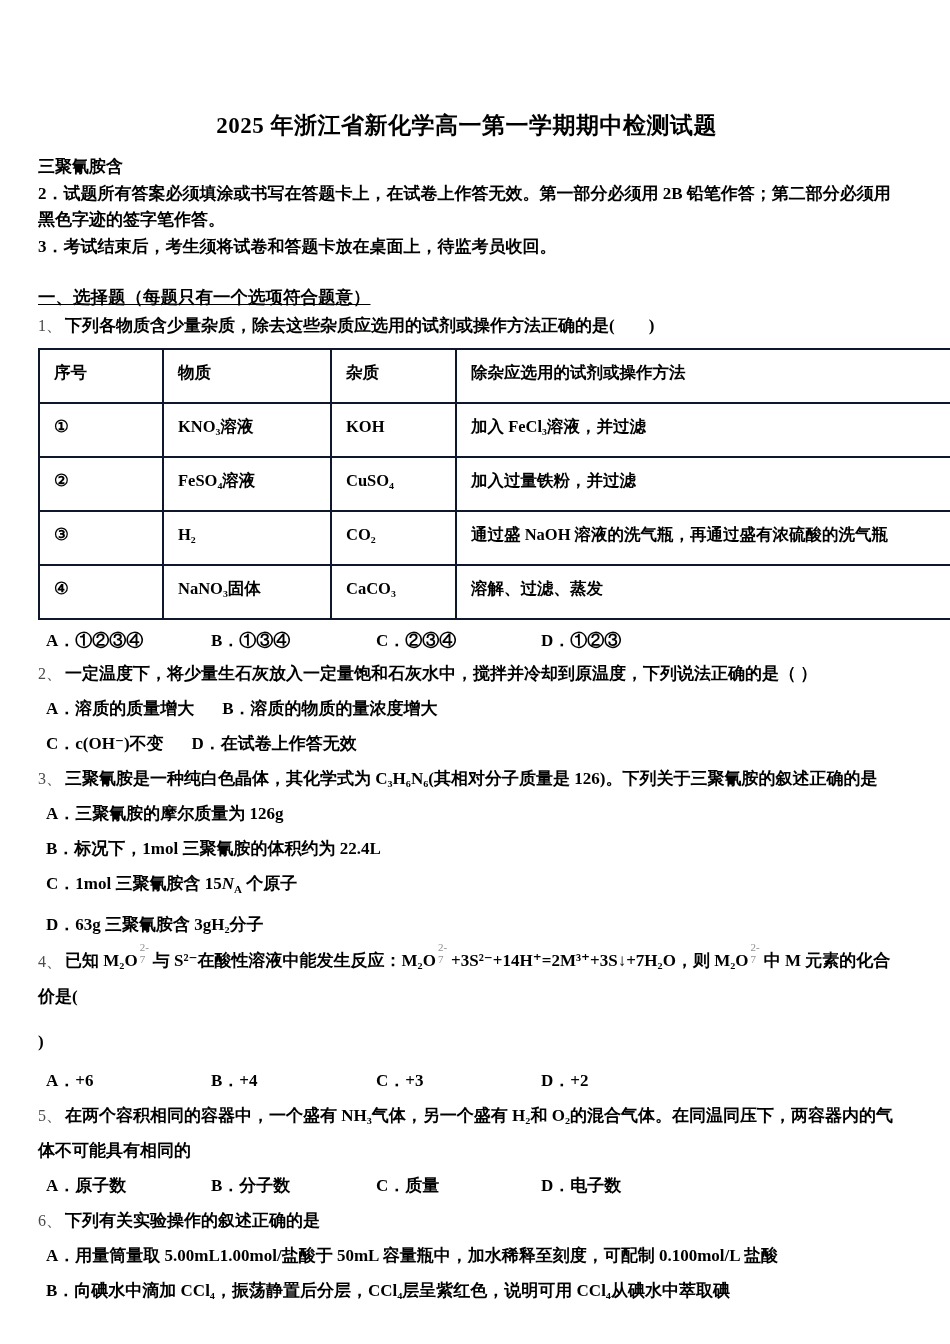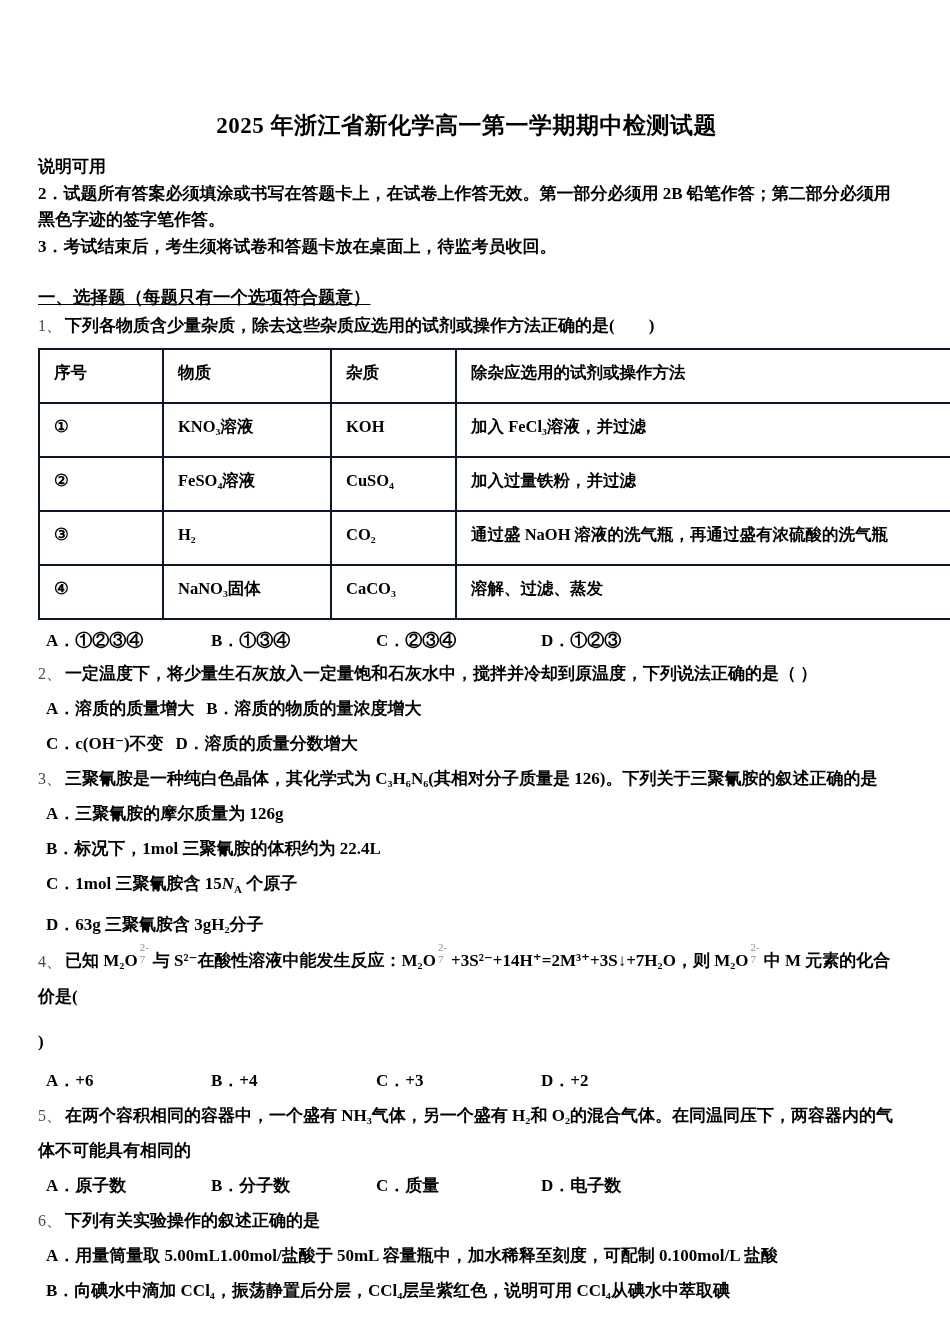--- a/index.html
+++ b/index.html
@@ -74,21 +74,21 @@
     padding-left:8px;
     font-size:17px;
     line-height:30px;
     font-weight:700;
   }
   .opts-flow{
     padding-left:8px;
   }
   .opt-col{display:inline-block;width:165px;}
   .opt-col:last-child{width:auto;}
-  .opt-gap{display:inline-block;margin-right:12px;}
+  .opt-gap{display:inline-block;margin-right:28px;}
   .opt-line{padding-left:8px;}
   .stk{
     display:inline-block;
     vertical-align:0.35em;
     line-height:1.05;
     font-size:11px;
     color:#8f8f8f;
     text-align:left;
     margin:0 4px 0 2px;
     font-weight:400;
@@ -100,21 +100,21 @@
   sub.small{font-size:11px;}
 </style>
 </head>
 <body>
 
 <div class="page">
 
   <div class="title">2025 年浙江省新化学高一第一学期期中检测试题</div>
 
   <div class="notice">
-    <div class="notice-line">说明可用</div>
+    <div class="notice-line">三聚氰胺含</div>
     <div class="notice-line">2．试题所有答案必须填涂或书写在答题卡上，在试卷上作答无效。第一部分必须用 2B 铅笔作答；第二部分必须用黑色字迹的签字笔作答。</div>
     <div class="notice-line">3．考试结束后，考生须将试卷和答题卡放在桌面上，待监考员收回。</div>
   </div>
 
   <div class="sec-heading">一、选择题（每题只有一个选项符合题意）</div>
 
   <div class="qline"><span class="qnum">1、</span><span>下列各物质含少量杂质，除去这些杂质应选用的试剂或操作方法正确的是(　　)</span></div>
 
   <table class="purity">
     <tbody>
@@ -153,21 +153,21 @@
 
   <div class="opts-row">
     <span class="opt-col">A．①②③④</span><span class="opt-col">B．①③④</span><span class="opt-col">C．②③④</span><span class="opt-col">D．①②③</span>
   </div>
 
   <div class="flow-line"><span class="qnum">2、</span><span>一定温度下，将少量生石灰放入一定量饱和石灰水中，搅拌并冷却到原温度，下列说法正确的是（ ）</span></div>
   <div class="flow-line opts-flow">
     <span class="opt-gap">A．溶质的质量增大</span><span>B．溶质的物质的量浓度增大</span>
   </div>
   <div class="flow-line opts-flow">
-    <span class="opt-gap">C．c(OH⁻)不变</span><span>D．溶质的质量分数增大</span>
+    <span class="opt-gap">C．c(OH⁻)不变</span><span>D．在试卷上作答无效</span>
   </div>
 
   <div class="flow-line"><span class="qnum">3、</span><span>三聚氰胺是一种纯白色晶体，其化学式为 C₃H₆N₆(其相对分子质量是 126)。下列关于三聚氰胺的叙述正确的是</span></div>
   <div class="flow-line opt-line">A．三聚氰胺的摩尔质量为 126g</div>
   <div class="flow-line opt-line">B．标况下，1mol 三聚氰胺的体积约为 22.4L</div>
   <div class="flow-line opt-line"><span>C．1mol 三聚氰胺含 15</span><span class="ital">N</span><sub class="small">A</sub>&nbsp;<span>个原子</span></div>
   <div class="flow-line opt-line">D．63g 三聚氰胺含 3gH₂分子</div>
 
   <div class="flow-line"><span class="qnum">4、</span><span>已知 M₂O</span><span class="stk"><span>2-</span><span>7</span></span><span>与 S²⁻在酸性溶液中能发生反应：M₂O</span><span class="stk"><span>2-</span><span>7</span></span><span>+3S²⁻+14H⁺=2M³⁺+3S↓+7H₂O，则 M₂O</span><span class="stk"><span>2-</span><span>7</span></span><span>中 M 元素的化合价是(</span></div>
   <div class="flow-line q4close">)</div>

